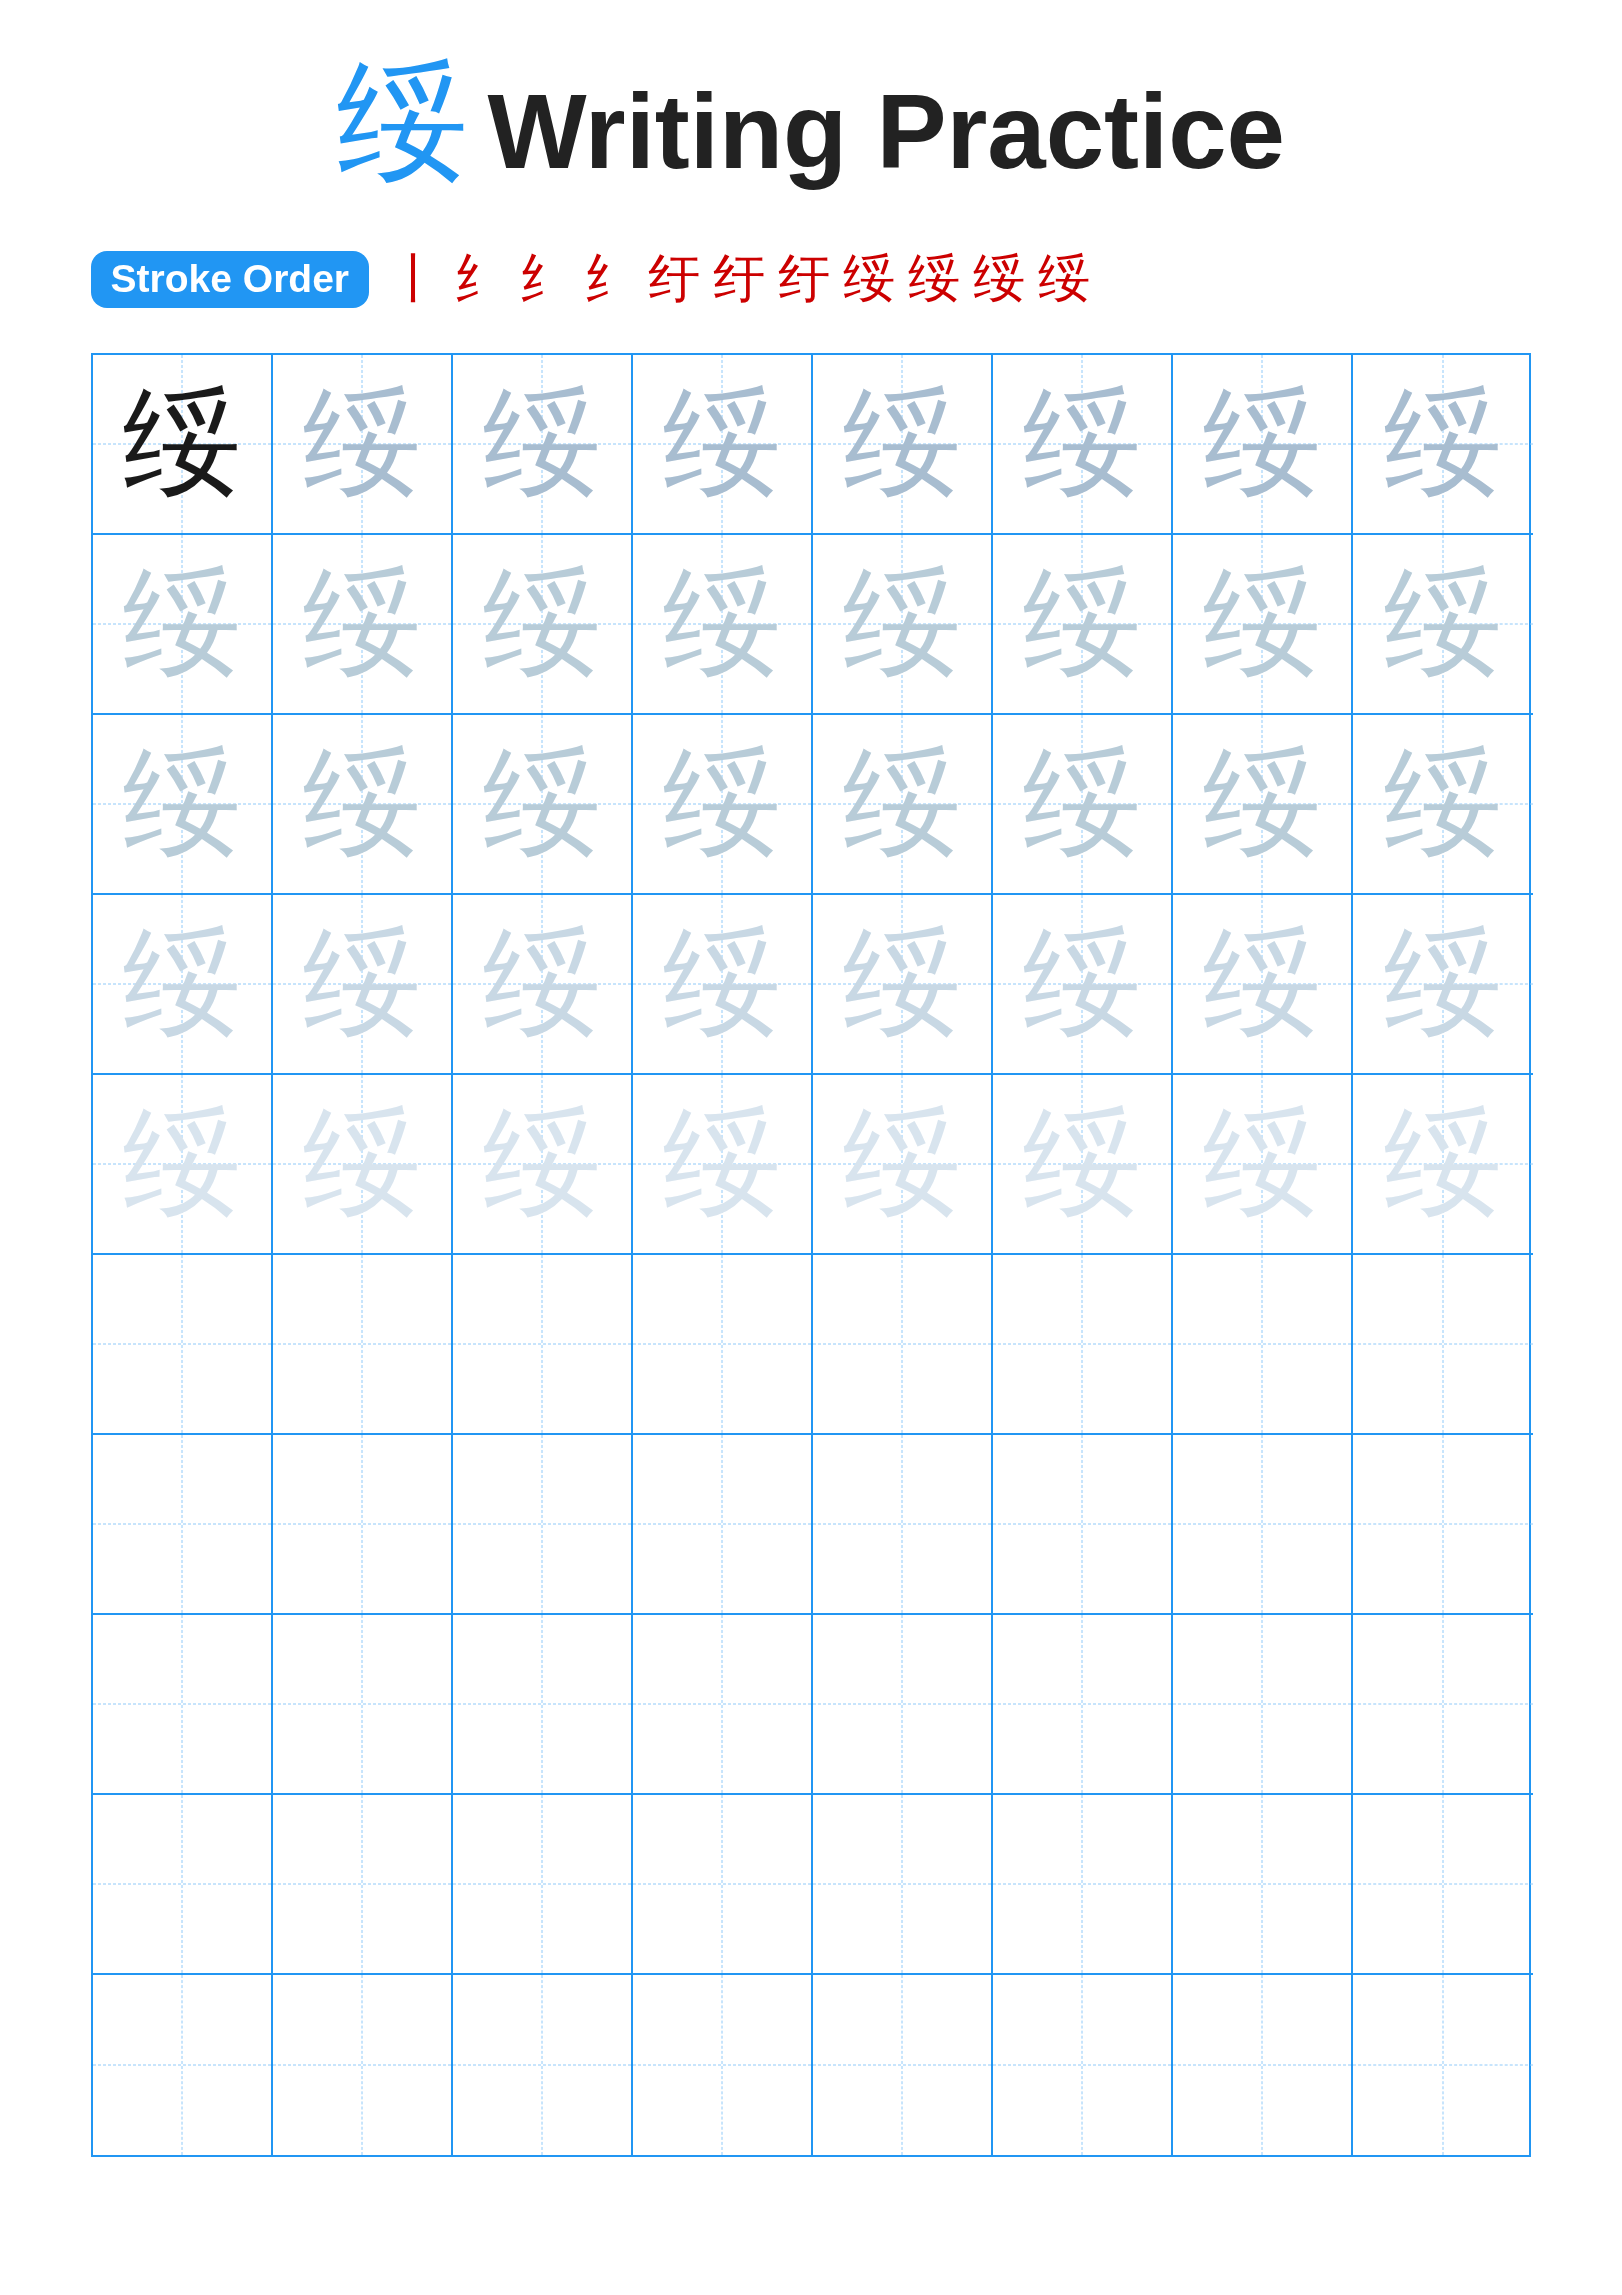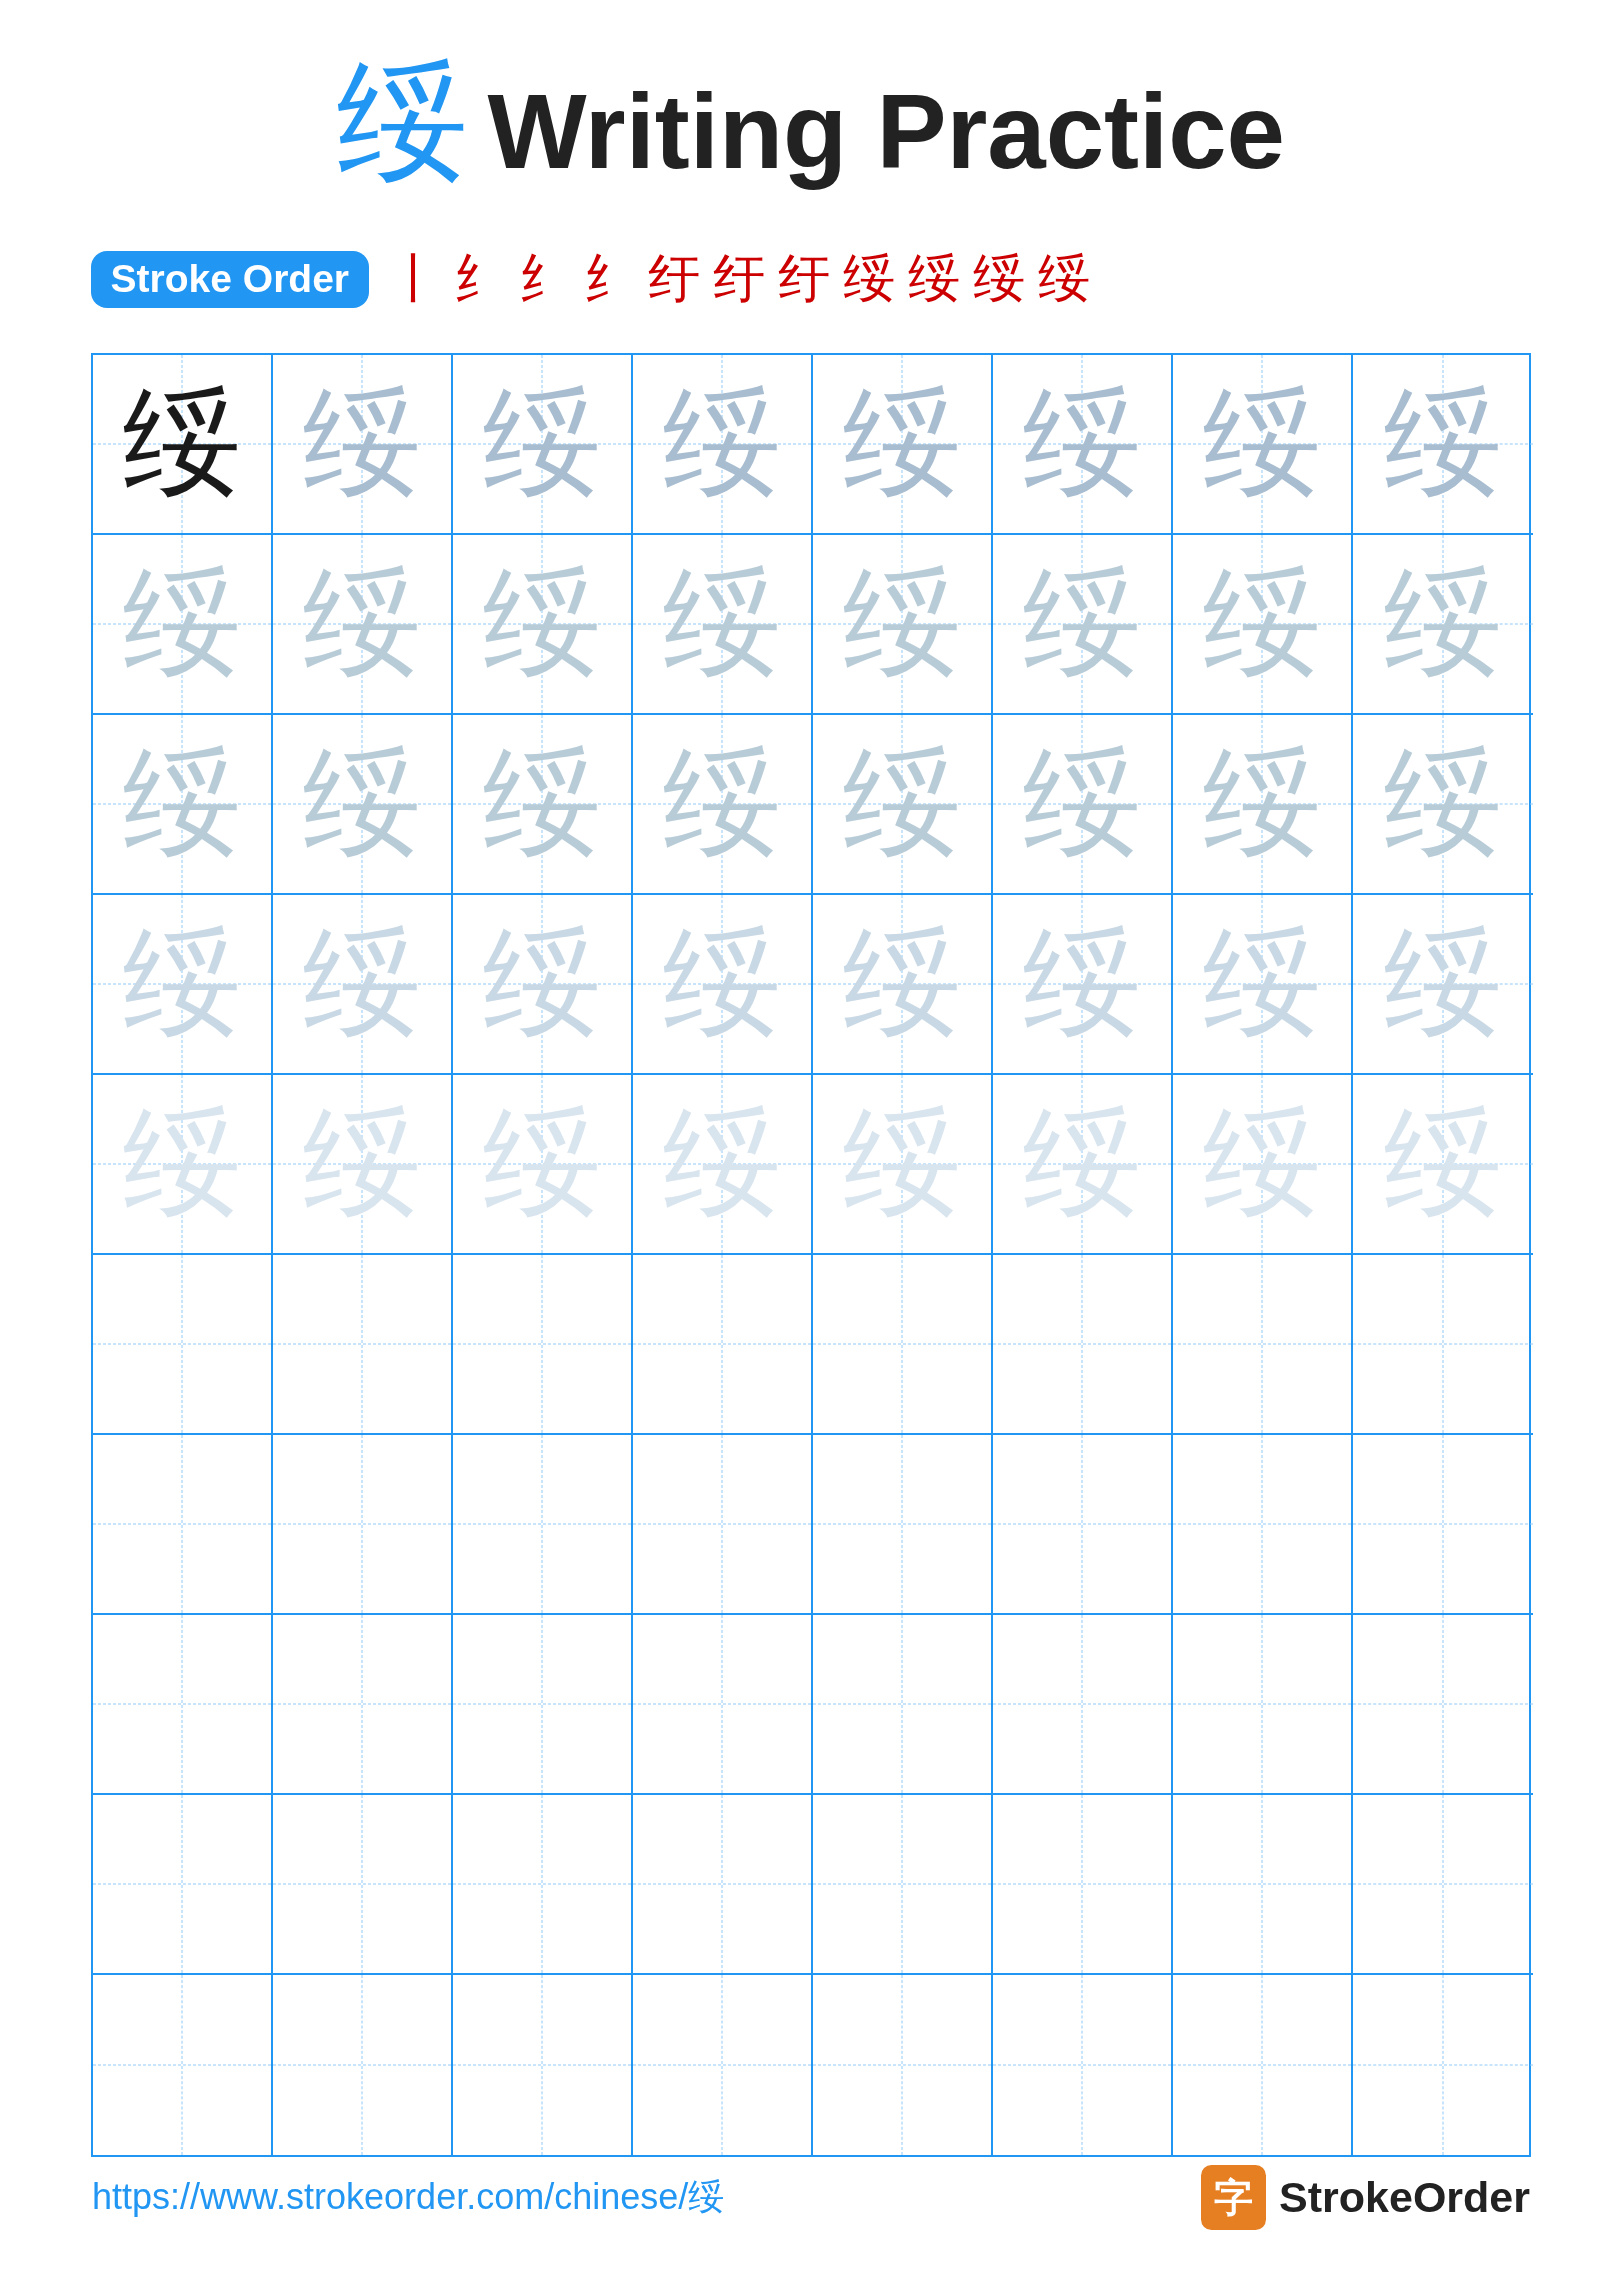--- a/index.html
+++ b/index.html
@@ -400,22 +400,15 @@
       <div class="grid-cell"></div>
       <div class="grid-cell"></div>
       <div class="grid-cell"></div>
       <div class="grid-cell"></div>
       <div class="grid-cell"></div>
       <div class="grid-cell"></div>
     </div>
 
   </div>
 
-  <div class="footer">
-    <span class="footer-url">https://www.strokeorder.com/chinese/绥</span>
-    <div class="footer-brand">
-      <div class="footer-brand-icon">字</div>
-      <span class="footer-brand-text">StrokeOrder</span>
-    </div>
-  </div>
 
 </div>
 
 
 </body></html>

